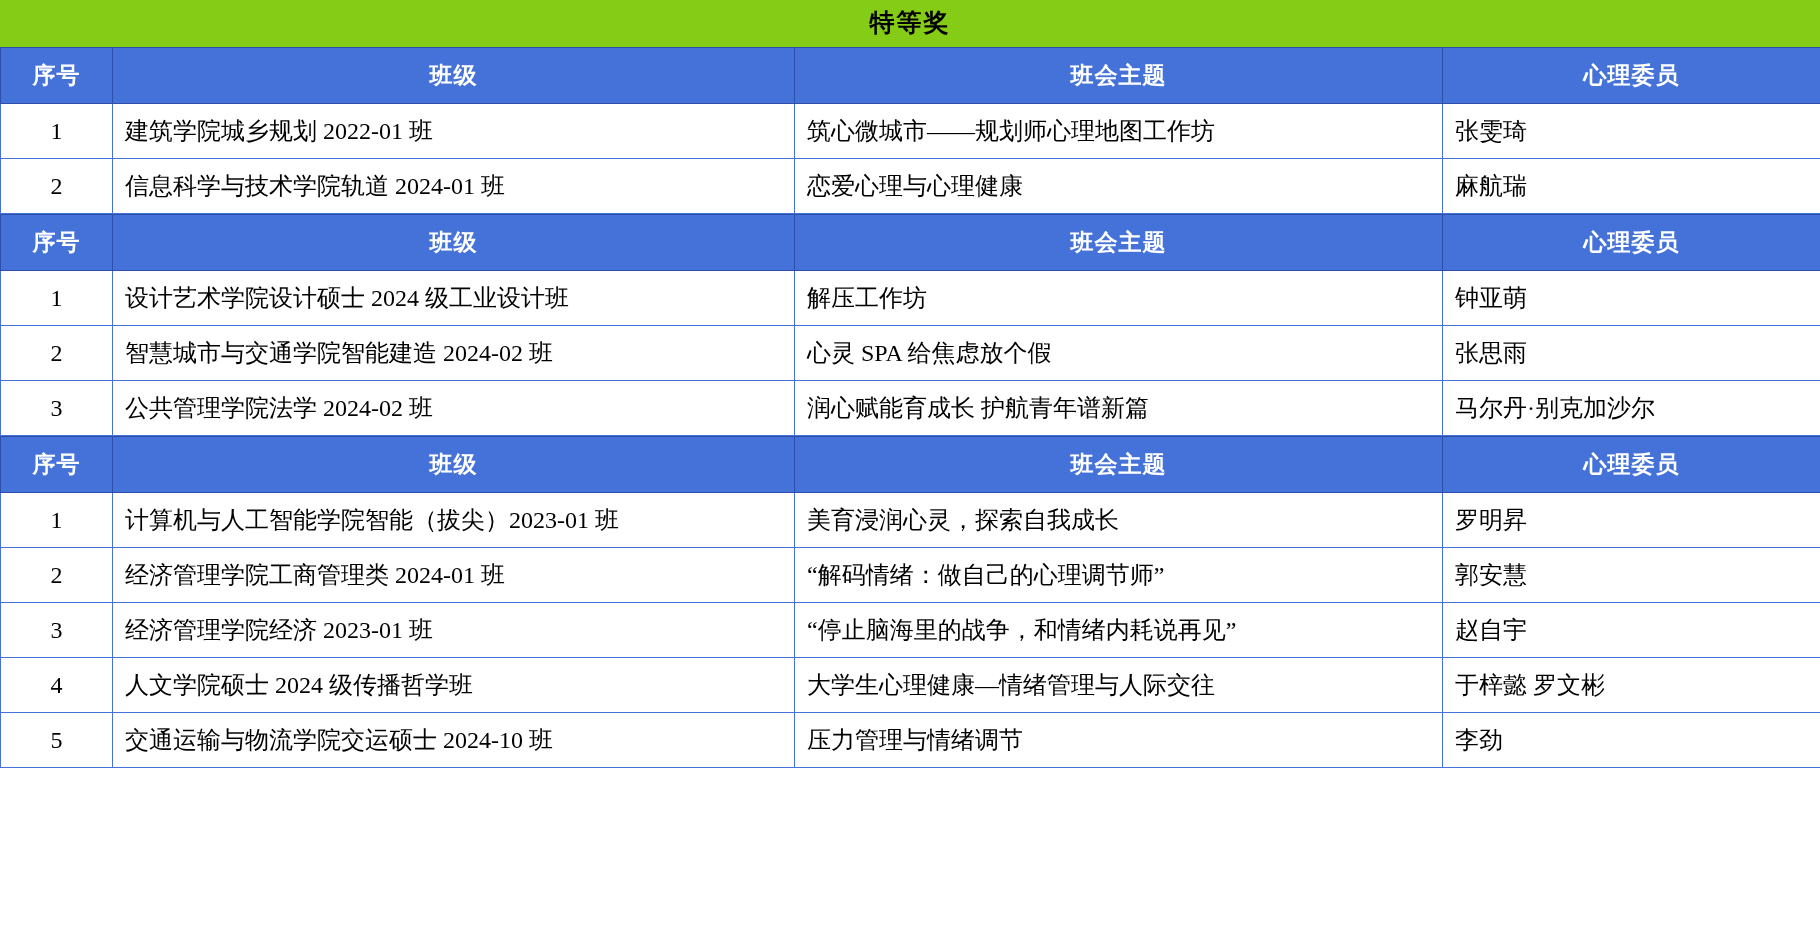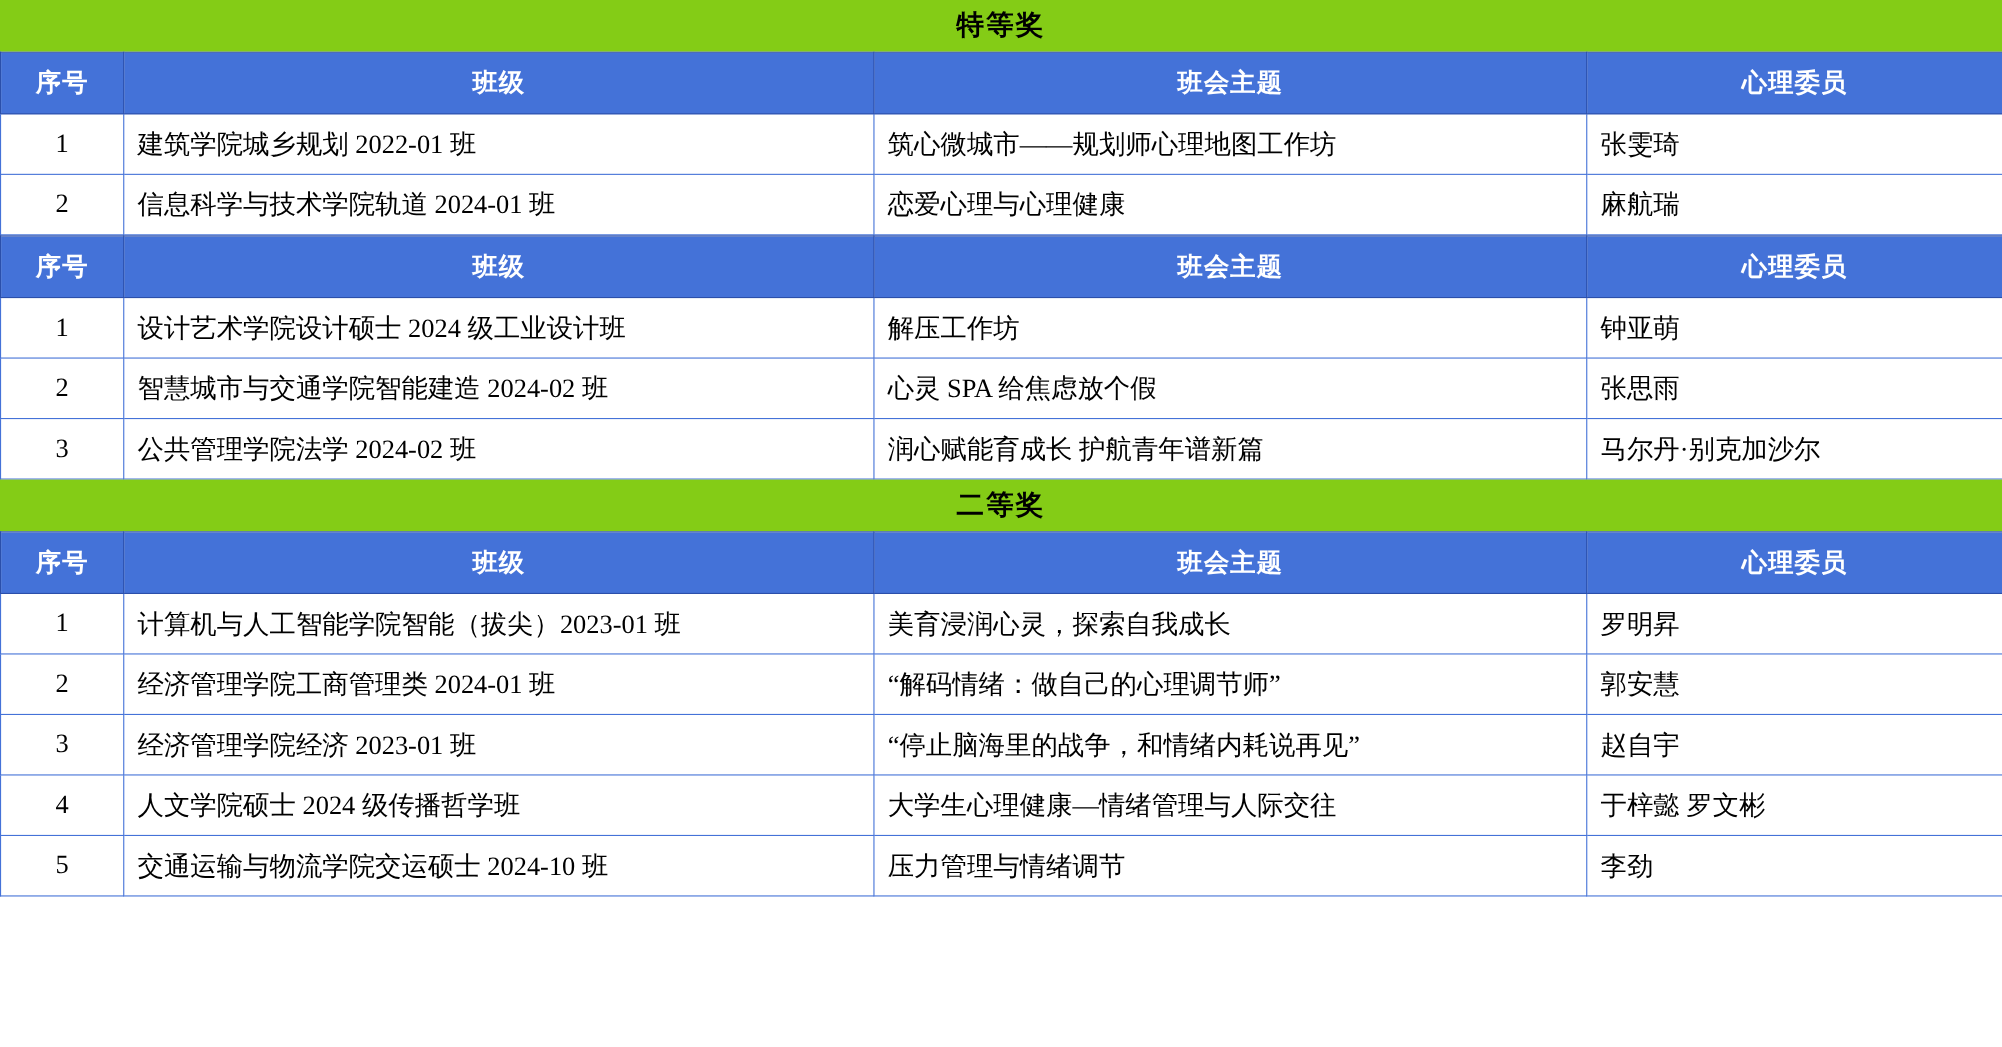--- a/index.html
+++ b/index.html
@@ -142,21 +142,20 @@
           <td class="idx">3</td>
           <td class="cls">公共管理学院法学 2024-02 班</td>
           <td class="topic">润心赋能育成长  护航青年谱新篇</td>
           <td class="staff">马尔丹·别克加沙尔</td>
         </tr>
       </tbody>
     </table>
   </div>
 
   <div class="award-block">
-    <div class="section-title">二等奖</div>
     <table class="award-table">
       <colgroup>
         <col class="c-idx">
           <col class="c-class">
           <col class="c-topic">
           <col class="c-staff">
       </colgroup>
       <thead>
         <tr>
           <th>序号</th>

